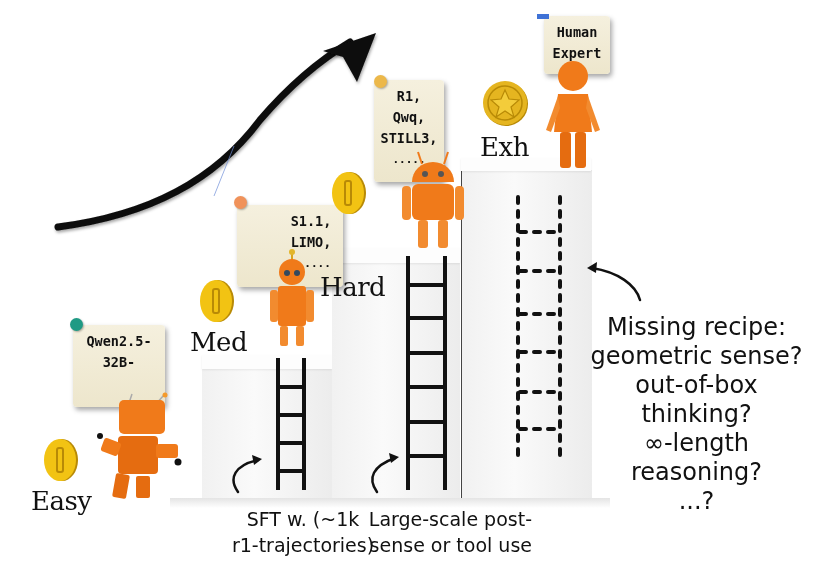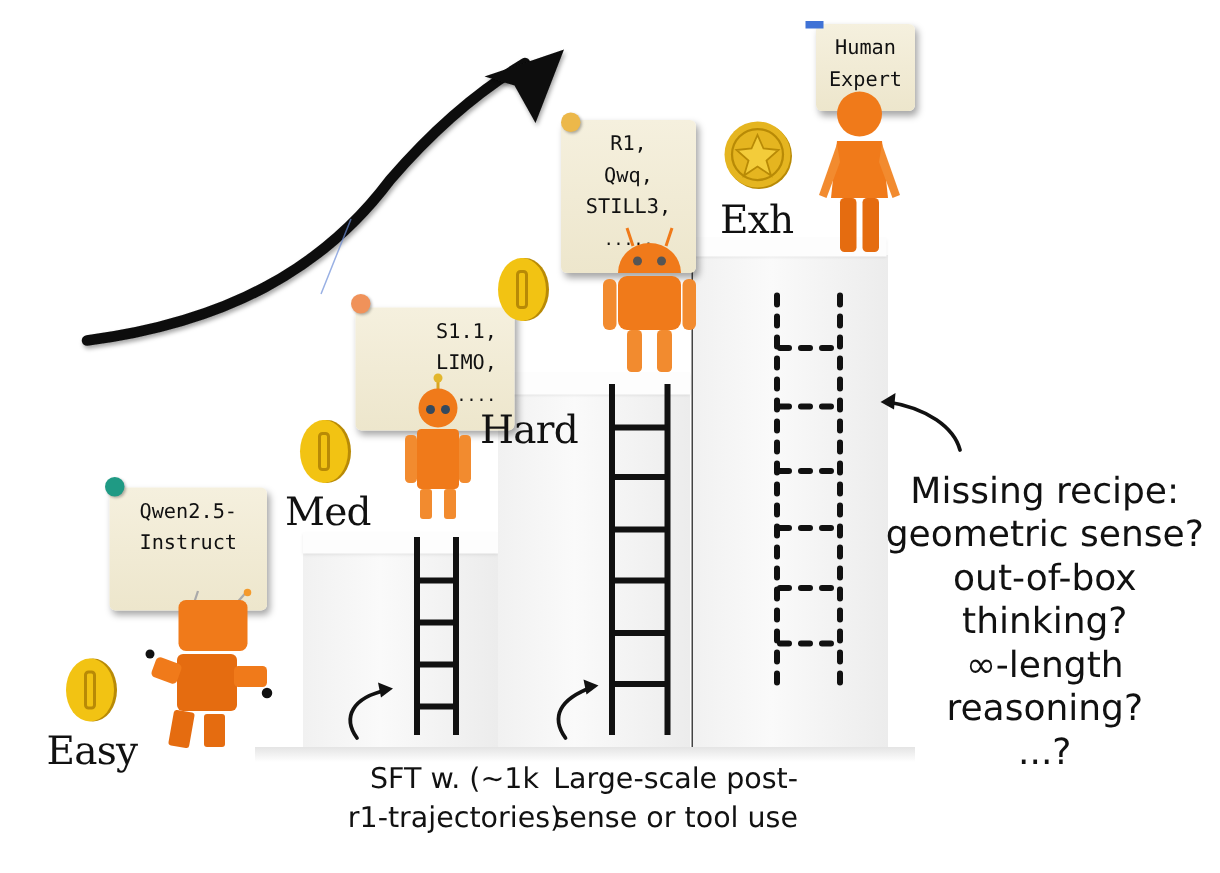--- a/index.html
+++ b/index.html
@@ -1,21 +1,21 @@
 <!DOCTYPE html>
 <html><head>
 <meta charset="utf-8">
 <style>
   html, body { margin: 0; padding: 0; background: #ffffff; }
   #stage { position: relative; width: 813px; height: 582px; overflow: hidden; background: #ffffff; }
   .abs { position: absolute; }
   .level-label { font-family: "DejaVu Serif", "Liberation Serif", serif; font-size: 26px; color: #111; letter-spacing: -0.5px; text-align: right; }
   .note { position: absolute; background: linear-gradient(180deg,#f5f0de 0%,#ede6cc 100%); border-radius: 4px;
           box-shadow: 2px 3px 5px rgba(0,0,0,0.35); font-family: "DejaVu Sans Mono", "Liberation Mono", monospace;
-          font-weight: normal; font-size: 13.5px; color: #111; text-align: center; line-height: 21px; padding-top: 6px; }
+          font-weight: bold; font-size: 13.5px; color: #111; text-align: center; line-height: 21px; padding-top: 6px; }
   .pin { position: absolute; width: 13px; height: 13px; border-radius: 50%; box-shadow: 1px 1px 2px rgba(0,0,0,0.3); }
   .caption { font-family: "DejaVu Sans", "Liberation Sans", sans-serif; font-size: 19px; color: #111; text-align: center; line-height: 26px; }
   .block { position: absolute; background: linear-gradient(90deg,#f1f1f1 0%,#fafafa 40%,#ececec 100%); }
   .block-top { position: absolute; background: #fdfdfd; }
   .coin { position: absolute; }
 </style>
 </head>
 <body>
 
 <div id="stage">
@@ -72,34 +72,34 @@
     <g fill="none" stroke="#111" stroke-width="2.5" stroke-linecap="round">
       <path d="M238,492 C228,478 235,465 258,460"></path>
       <path d="M377,492 C367,478 373,466 395,458"></path>
       <path d="M640,300 C636,285 618,272 592,268"></path>
     </g>
     <polygon points="262,459 252,455 254,465" fill="#111"></polygon>
     <polygon points="399,457 389,453 391,463" fill="#111"></polygon>
     <polygon points="587,268 597,262 596,273" fill="#111"></polygon>
   </svg>
 
-  <div class="note" style="left:73px;top:325px;width:105px;height:76px;">
+  <div class="note" style="left:73px;top:325px;width:92px;height:76px;">
     <div>Qwen2.5-</div>
-    <div>Instruct</div>
+    <div>32B-</div>
   </div>
   <div class="pin" style="left:70px;top:318px;background:#1f9a84;"></div>
 
   <div class="note" style="left:237px;top:205px;width:64px;height:76px;padding-left:42px;">
     <div>S1.1,</div>
     <div>LIMO,</div>
     <div style="font-size:11px">......</div>
   </div>
   <div class="pin" style="left:234px;top:196px;background:#f0925a;"></div>
 
-  <div class="note" style="left:374px;top:80px;width:90px;height:96px;">
+  <div class="note" style="left:374px;top:80px;width:70px;height:96px;">
     <div>R1,</div>
     <div>Qwq,</div>
     <div>STILL3,</div>
     <div style="font-size:11px">.....</div>
   </div>
   <div class="pin" style="left:374px;top:75px;background:#ecb84a;"></div>
 
   <div class="note" style="left:544px;top:16px;width:66px;height:52px;">
     <div>Human</div>
     <div>Expert</div>

